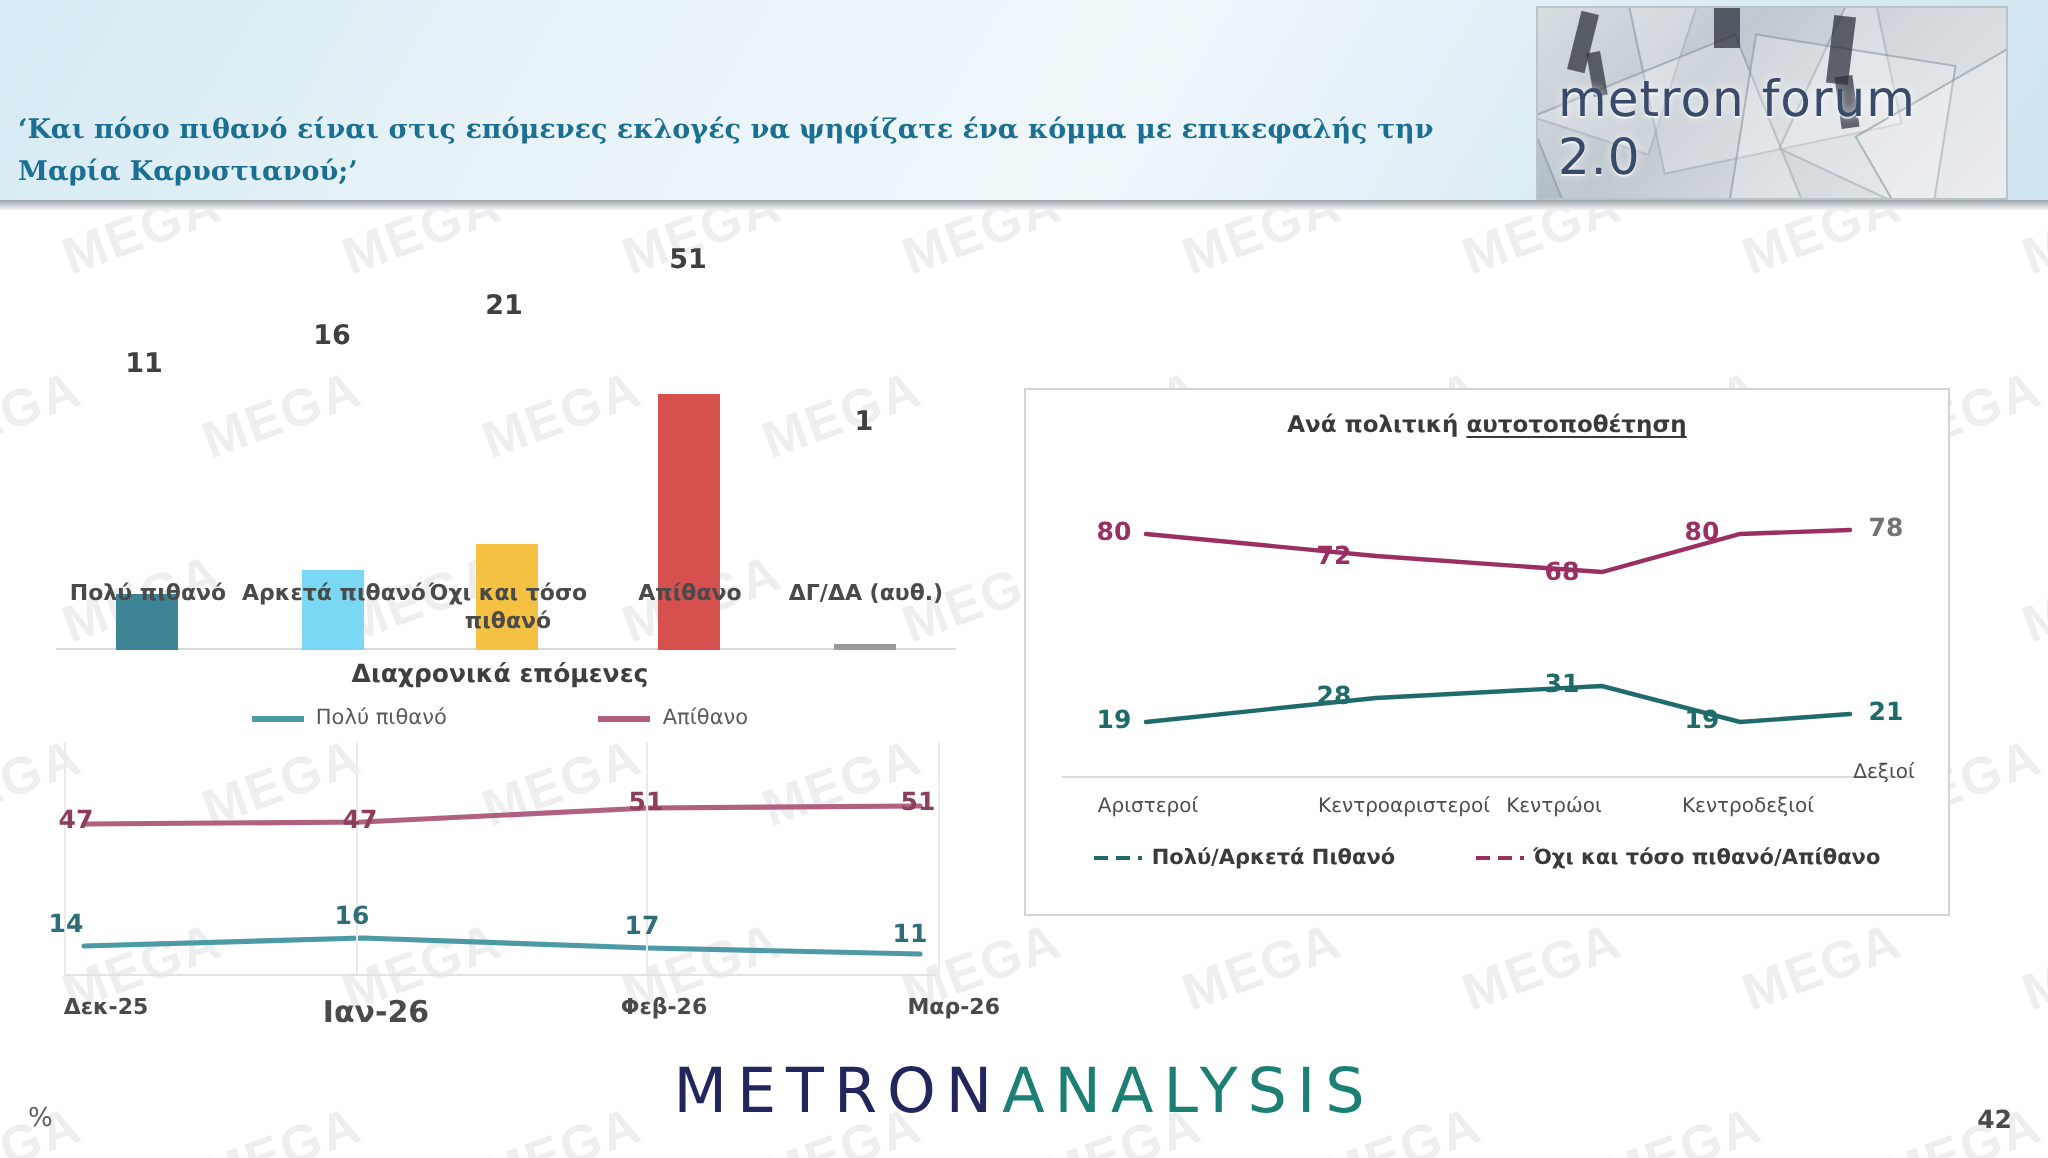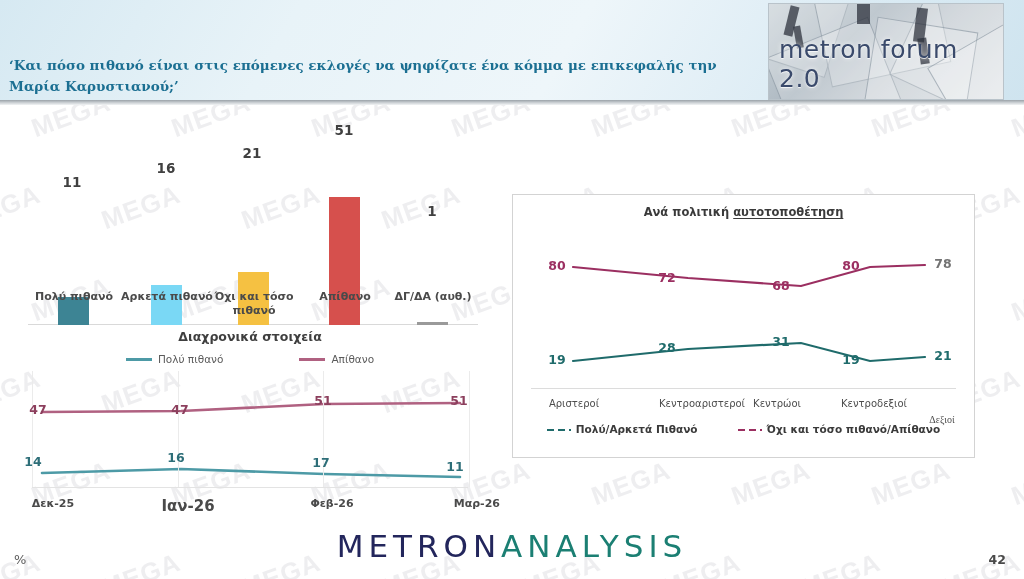--- a/index.html
+++ b/index.html
@@ -255,21 +255,21 @@
     <div class="bar" style="left:417px;width:31px;height:3px;background:#9a9a9a;"></div>
 
     <div class="axis-label" style="left:28px;top:180px;width:92px;">Πολύ πιθανό</div>
     <div class="axis-label" style="left:120px;top:180px;width:94px;">Αρκετά πιθανό</div>
     <div class="axis-label" style="left:213px;top:180px;width:82px;line-height:14px;">Όχι και τόσο πιθανό</div>
     <div class="axis-label" style="left:303px;top:180px;width:84px;">Απίθανο</div>
     <div class="axis-label" style="left:387px;top:180px;width:92px;">ΔΓ/ΔΑ (αυθ.)</div>
   </div>
 
   <div id="ts-chart">
-    <div class="ts-title">Διαχρονικά στοιχεία</div>
+    <div class="ts-title">Διαχρονικά επόμενες</div>
 
     <div class="ts-legend">
       <span class="lg-item">
         <span class="lg-swatch" style="background:#4d9aa6;"></span>
         <span>Πολύ πιθανό</span>
       </span>
       <span class="lg-item">
         <span class="lg-swatch" style="background:#b06181;"></span>
         <span>Απίθανο</span>
       </span>
@@ -324,21 +324,21 @@
       <div class="val-label" style="left:302px;top:127px;width:32px;color:#1f6b6b;font-size:12.5px;">19</div>
       <div class="val-label" style="left:394px;top:123px;width:32px;color:#1f6b6b;font-size:12.5px;">21</div>
     </div>
 
     <div class="rp-axisline"></div>
 
     <div class="rp-cat" style="left:18px;top:203px;width:86px;">Αριστεροί</div>
     <div class="rp-cat" style="left:118px;top:203px;width:114px;text-align:right;">Κεντροαριστεροί</div>
     <div class="rp-cat" style="left:224px;top:203px;width:80px;">Κεντρώοι</div>
     <div class="rp-cat" style="left:310px;top:203px;width:102px;">Κεντροδεξιοί</div>
-    <div class="rp-cat" style="left:398px;top:219px;width:62px;font-family:Liberation Serif, serif;">Δεξιοί</div>
+    <div class="rp-cat" style="left:398px;top:186px;width:62px;">Δεξιοί</div>
 
     <div class="rp-legend">
       <span>
         <svg class="dash-swatch" width="24" height="2" viewBox="0 0 24 2">
             <line x1="0" y1="1" x2="24" y2="1" stroke="#1f6b6b" stroke-width="2" stroke-dasharray="7 4"></line>
           </svg><span>Πολύ/Αρκετά Πιθανό</span>
       </span>
       <span>
         <svg class="dash-swatch" width="24" height="2" viewBox="0 0 24 2">
             <line x1="0" y1="1" x2="24" y2="1" stroke="#9b2f61" stroke-width="2" stroke-dasharray="7 4"></line>

